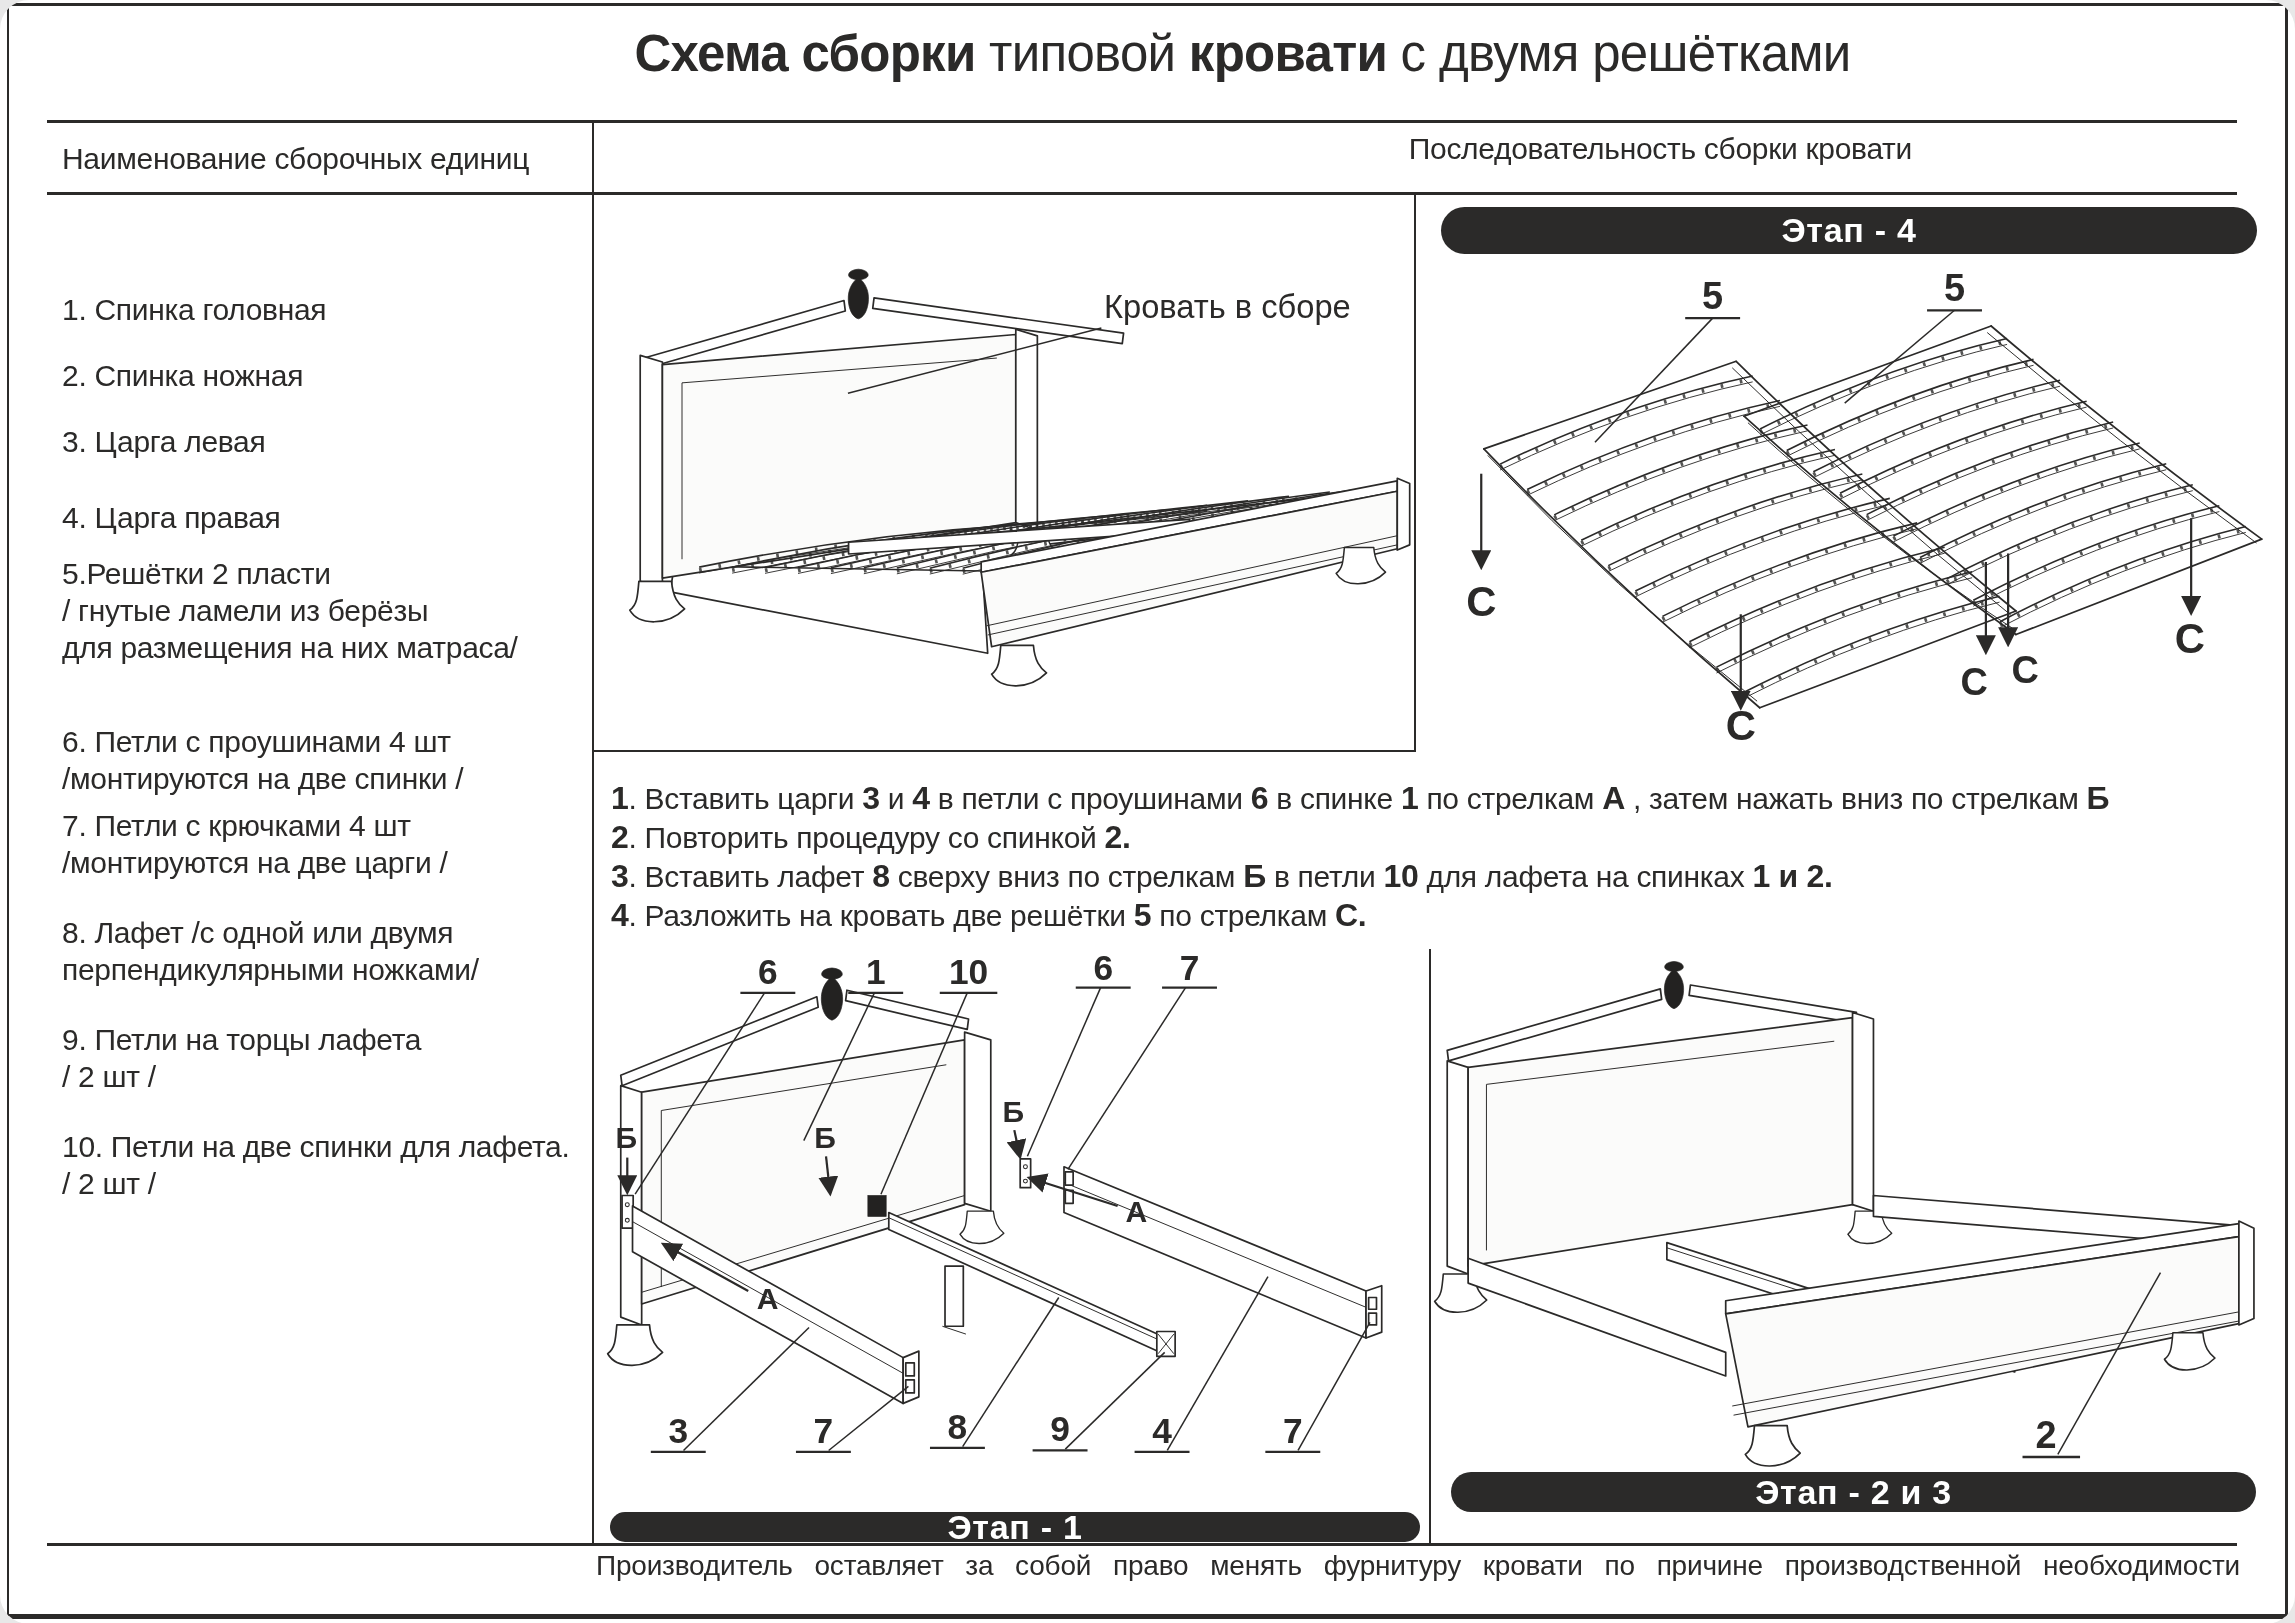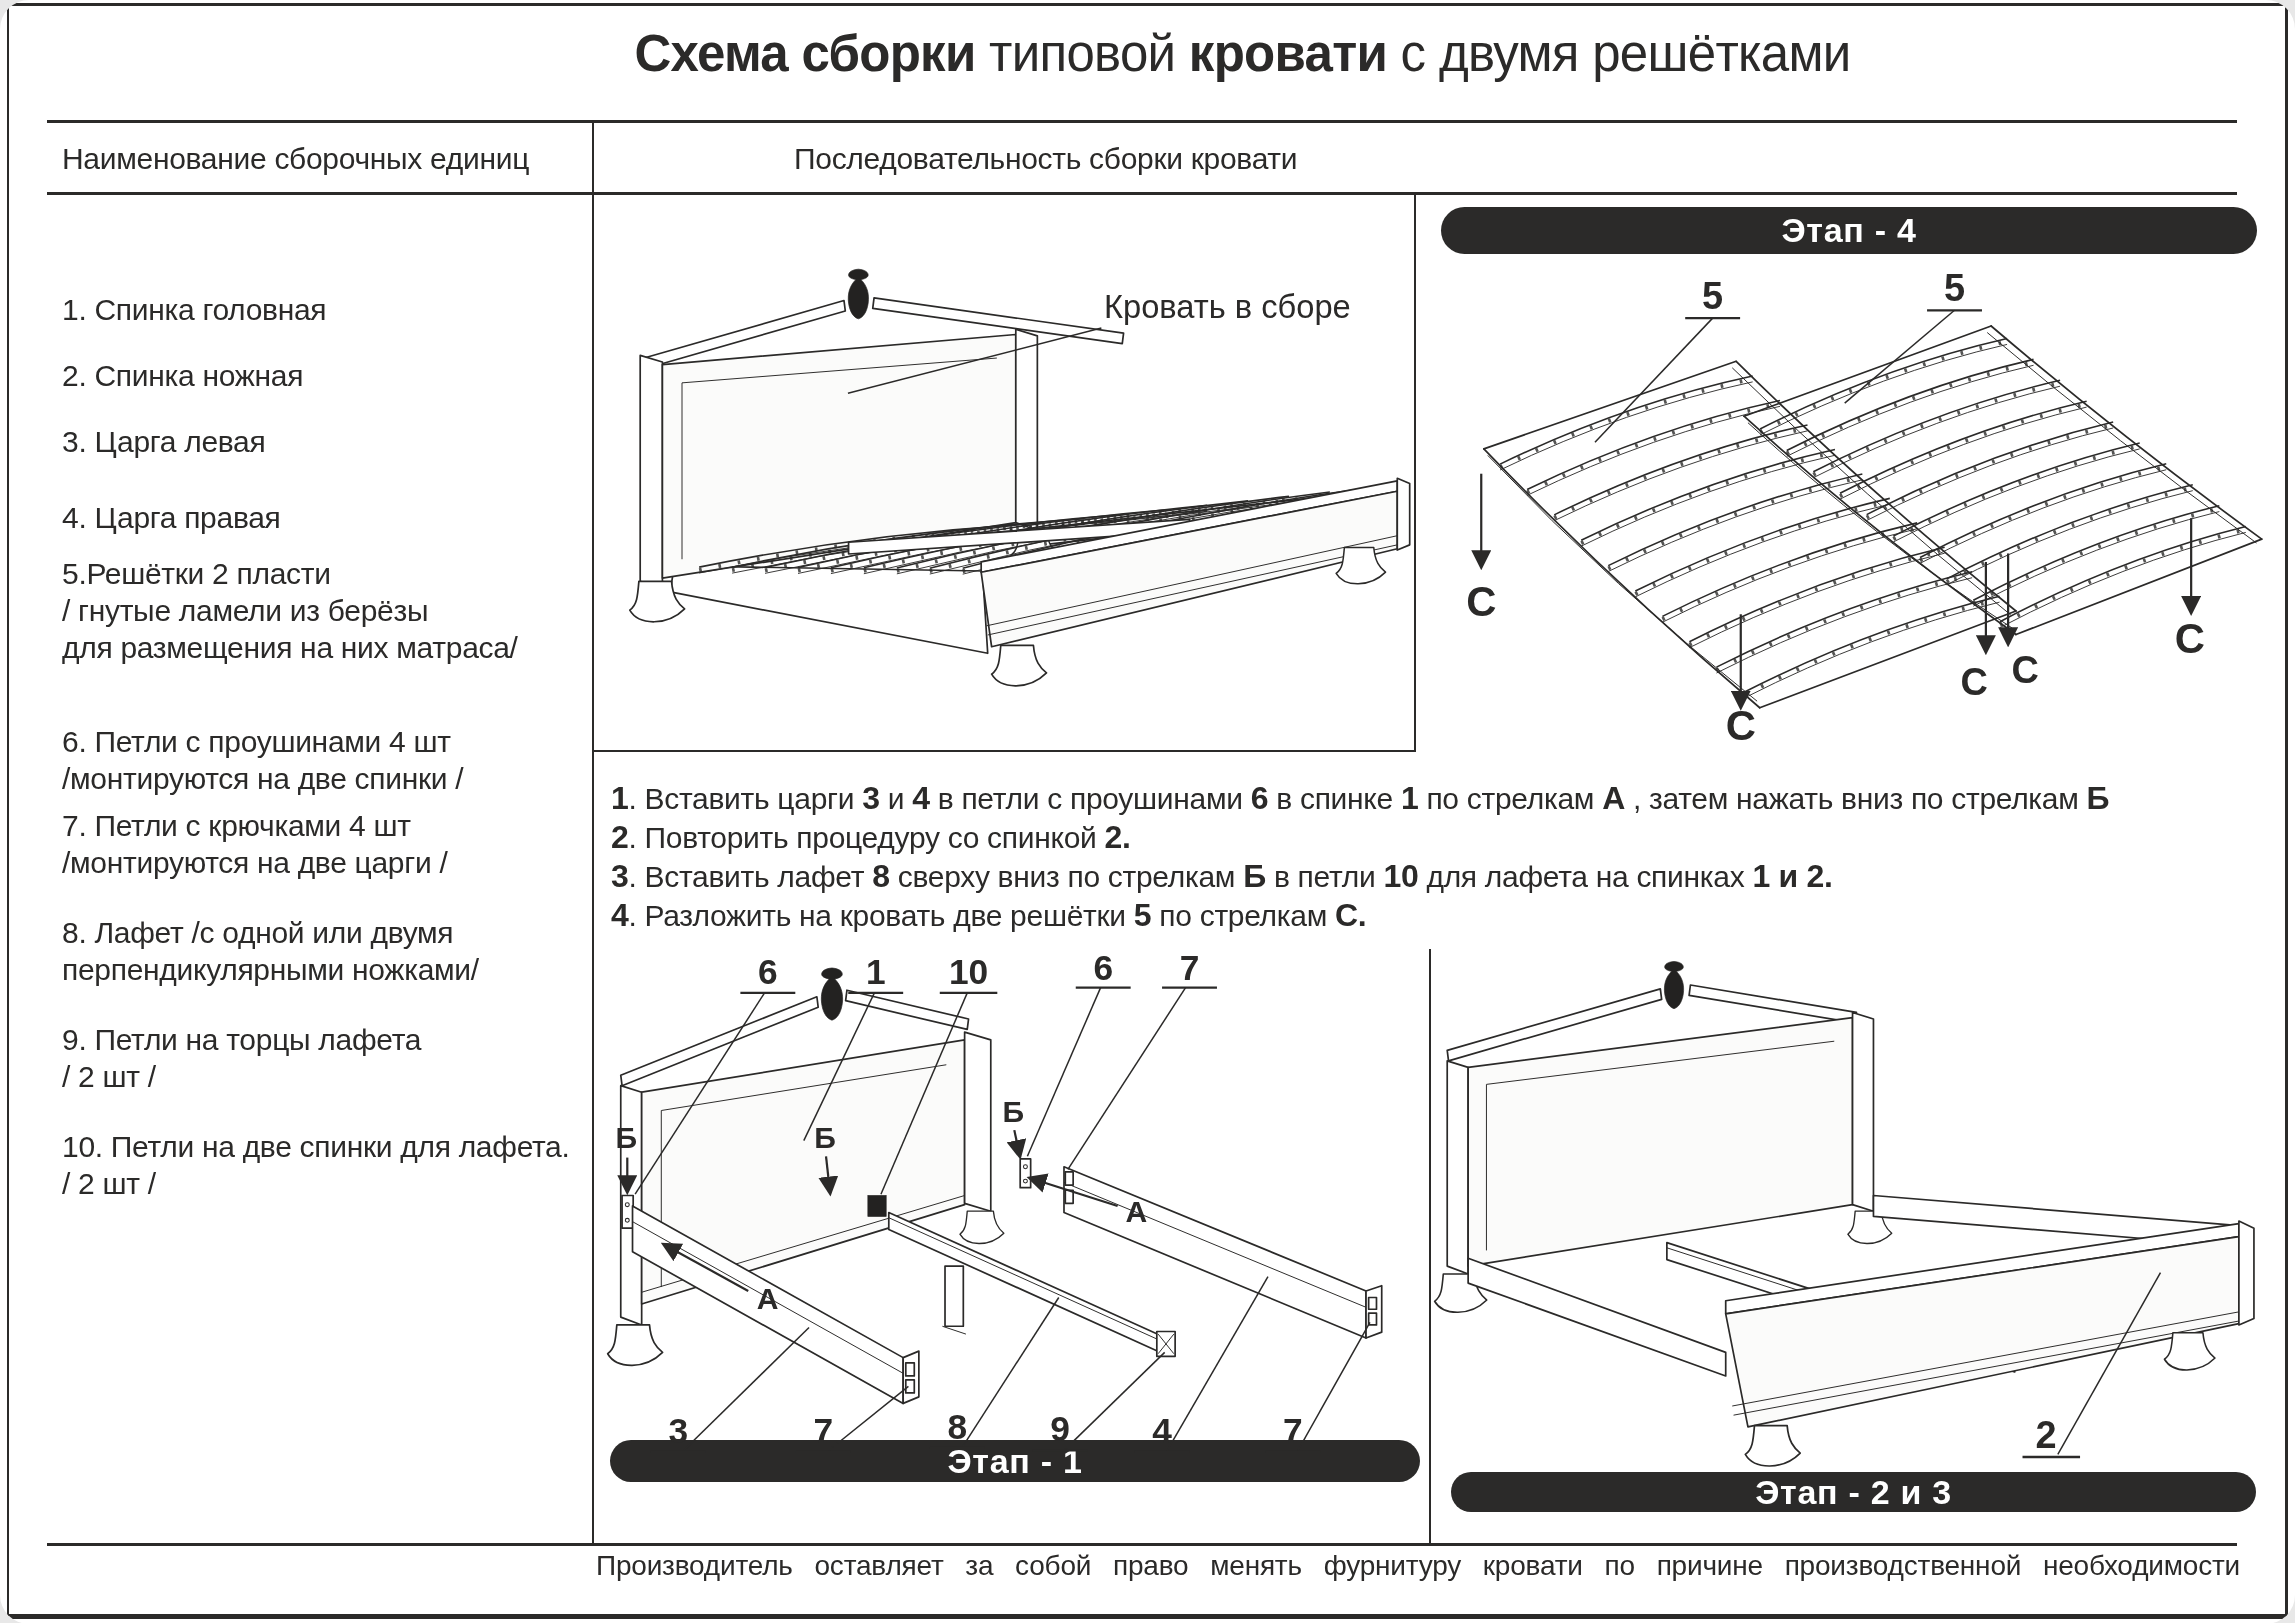--- a/index.html
+++ b/index.html
@@ -4,21 +4,21 @@
 <style>
   html,body{margin:0;padding:0;background:#e8e8e8;}
   .page{position:relative;width:2295px;height:1624px;background:#ffffff;overflow:hidden;
         font-family:"Liberation Sans",sans-serif;color:#2b2a29;border-radius:29px;}
   .line{position:absolute;background:#2b2a29;}
   .title{position:absolute;left:543px;top:23.5px;width:1399px;text-align:center;
          font-size:51px;letter-spacing:-0.7px;white-space:nowrap;color:#2b2a29;}
   .title .b{font-weight:bold;}
   .hdr{position:absolute;font-size:30px;letter-spacing:-0.3px;white-space:nowrap;}
   .hdr-left{left:62px;top:142px;}
-  .hdr-right{left:794px;top:142px;width:1118px;text-align:left;}
+  .hdr-right{left:794px;top:132px;width:1118px;text-align:right;}
   .part{position:absolute;left:62px;font-size:30px;line-height:37px;letter-spacing:-0.3px;white-space:nowrap;}
   .instr{position:absolute;left:611px;top:779px;font-size:30px;line-height:39px;letter-spacing:-0.3px;}
   .instr-line{white-space:nowrap;}
   .instr .b{font-weight:bold;font-size:32px;}
   .bar{position:absolute;background:#2b2a29;border-radius:23.5px;color:#ffffff;
        font-size:34px;font-weight:bold;display:flex;align-items:center;justify-content:center;
        letter-spacing:0.7px;}
   .footer{position:absolute;left:596px;top:1550px;width:1644px;font-size:28px;letter-spacing:-0.2px;
           text-align:justify;text-align-last:justify;white-space:nowrap;}
   svg{position:absolute;overflow:visible;}
@@ -97,21 +97,21 @@
   </div>
 
   <div class="instr">
     <div class="instr-line"><span class="b">1</span><span>. Вставить царги </span><span class="b">3</span><span> и </span><span class="b">4</span><span> в петли с проушинами </span><span class="b">6</span><span> в спинке </span><span class="b">1</span><span> по стрелкам </span><span class="b">А</span><span> , затем нажать вниз по стрелкам </span><span class="b">Б</span></div>
     <div class="instr-line"><span class="b">2</span><span>. Повторить процедуру со спинкой </span><span class="b">2.</span></div>
     <div class="instr-line"><span class="b">3</span><span>. Вставить лафет </span><span class="b">8</span><span> сверху вниз по стрелкам </span><span class="b">Б</span><span> в петли </span><span class="b">10</span><span> для лафета на спинках </span><span class="b">1 и 2.</span></div>
     <div class="instr-line"><span class="b">4</span><span>. Разложить на кровать две решётки </span><span class="b">5</span><span>  по стрелкам </span><span class="b">С.</span></div>
   </div>
 
   <div class="bar" style="left:1441px;top:207px;width:816px;height:47px;">Этап -  4</div>
-  <div class="bar" style="left:610px;top:1440px;width:810px;height:42px;">Этап - 1</div>
+  <div class="bar" style="left:610px;top:1512px;width:810px;height:30px;">Этап - 1</div>
   <div class="bar" style="left:1451px;top:1472px;width:805px;height:40px;">Этап -  2 и 3</div>
 
   <div class="footer">Производитель оставляет за собой право менять фурнитуру кровати по причине производственной необходимости</div>
 
   <svg style="left:601px;top:196px;" width="810" height="554" viewBox="0 0 1240 848">
     <defs>
       <marker id="ahA" markerWidth="9" markerHeight="9" viewBox="0 0 10 10" refX="7.5" refY="5" orient="auto">
           <path d="M0,0L10,5L0,10Z" fill="#2b2a29"></path>
         </marker>
       <g id="footA">

